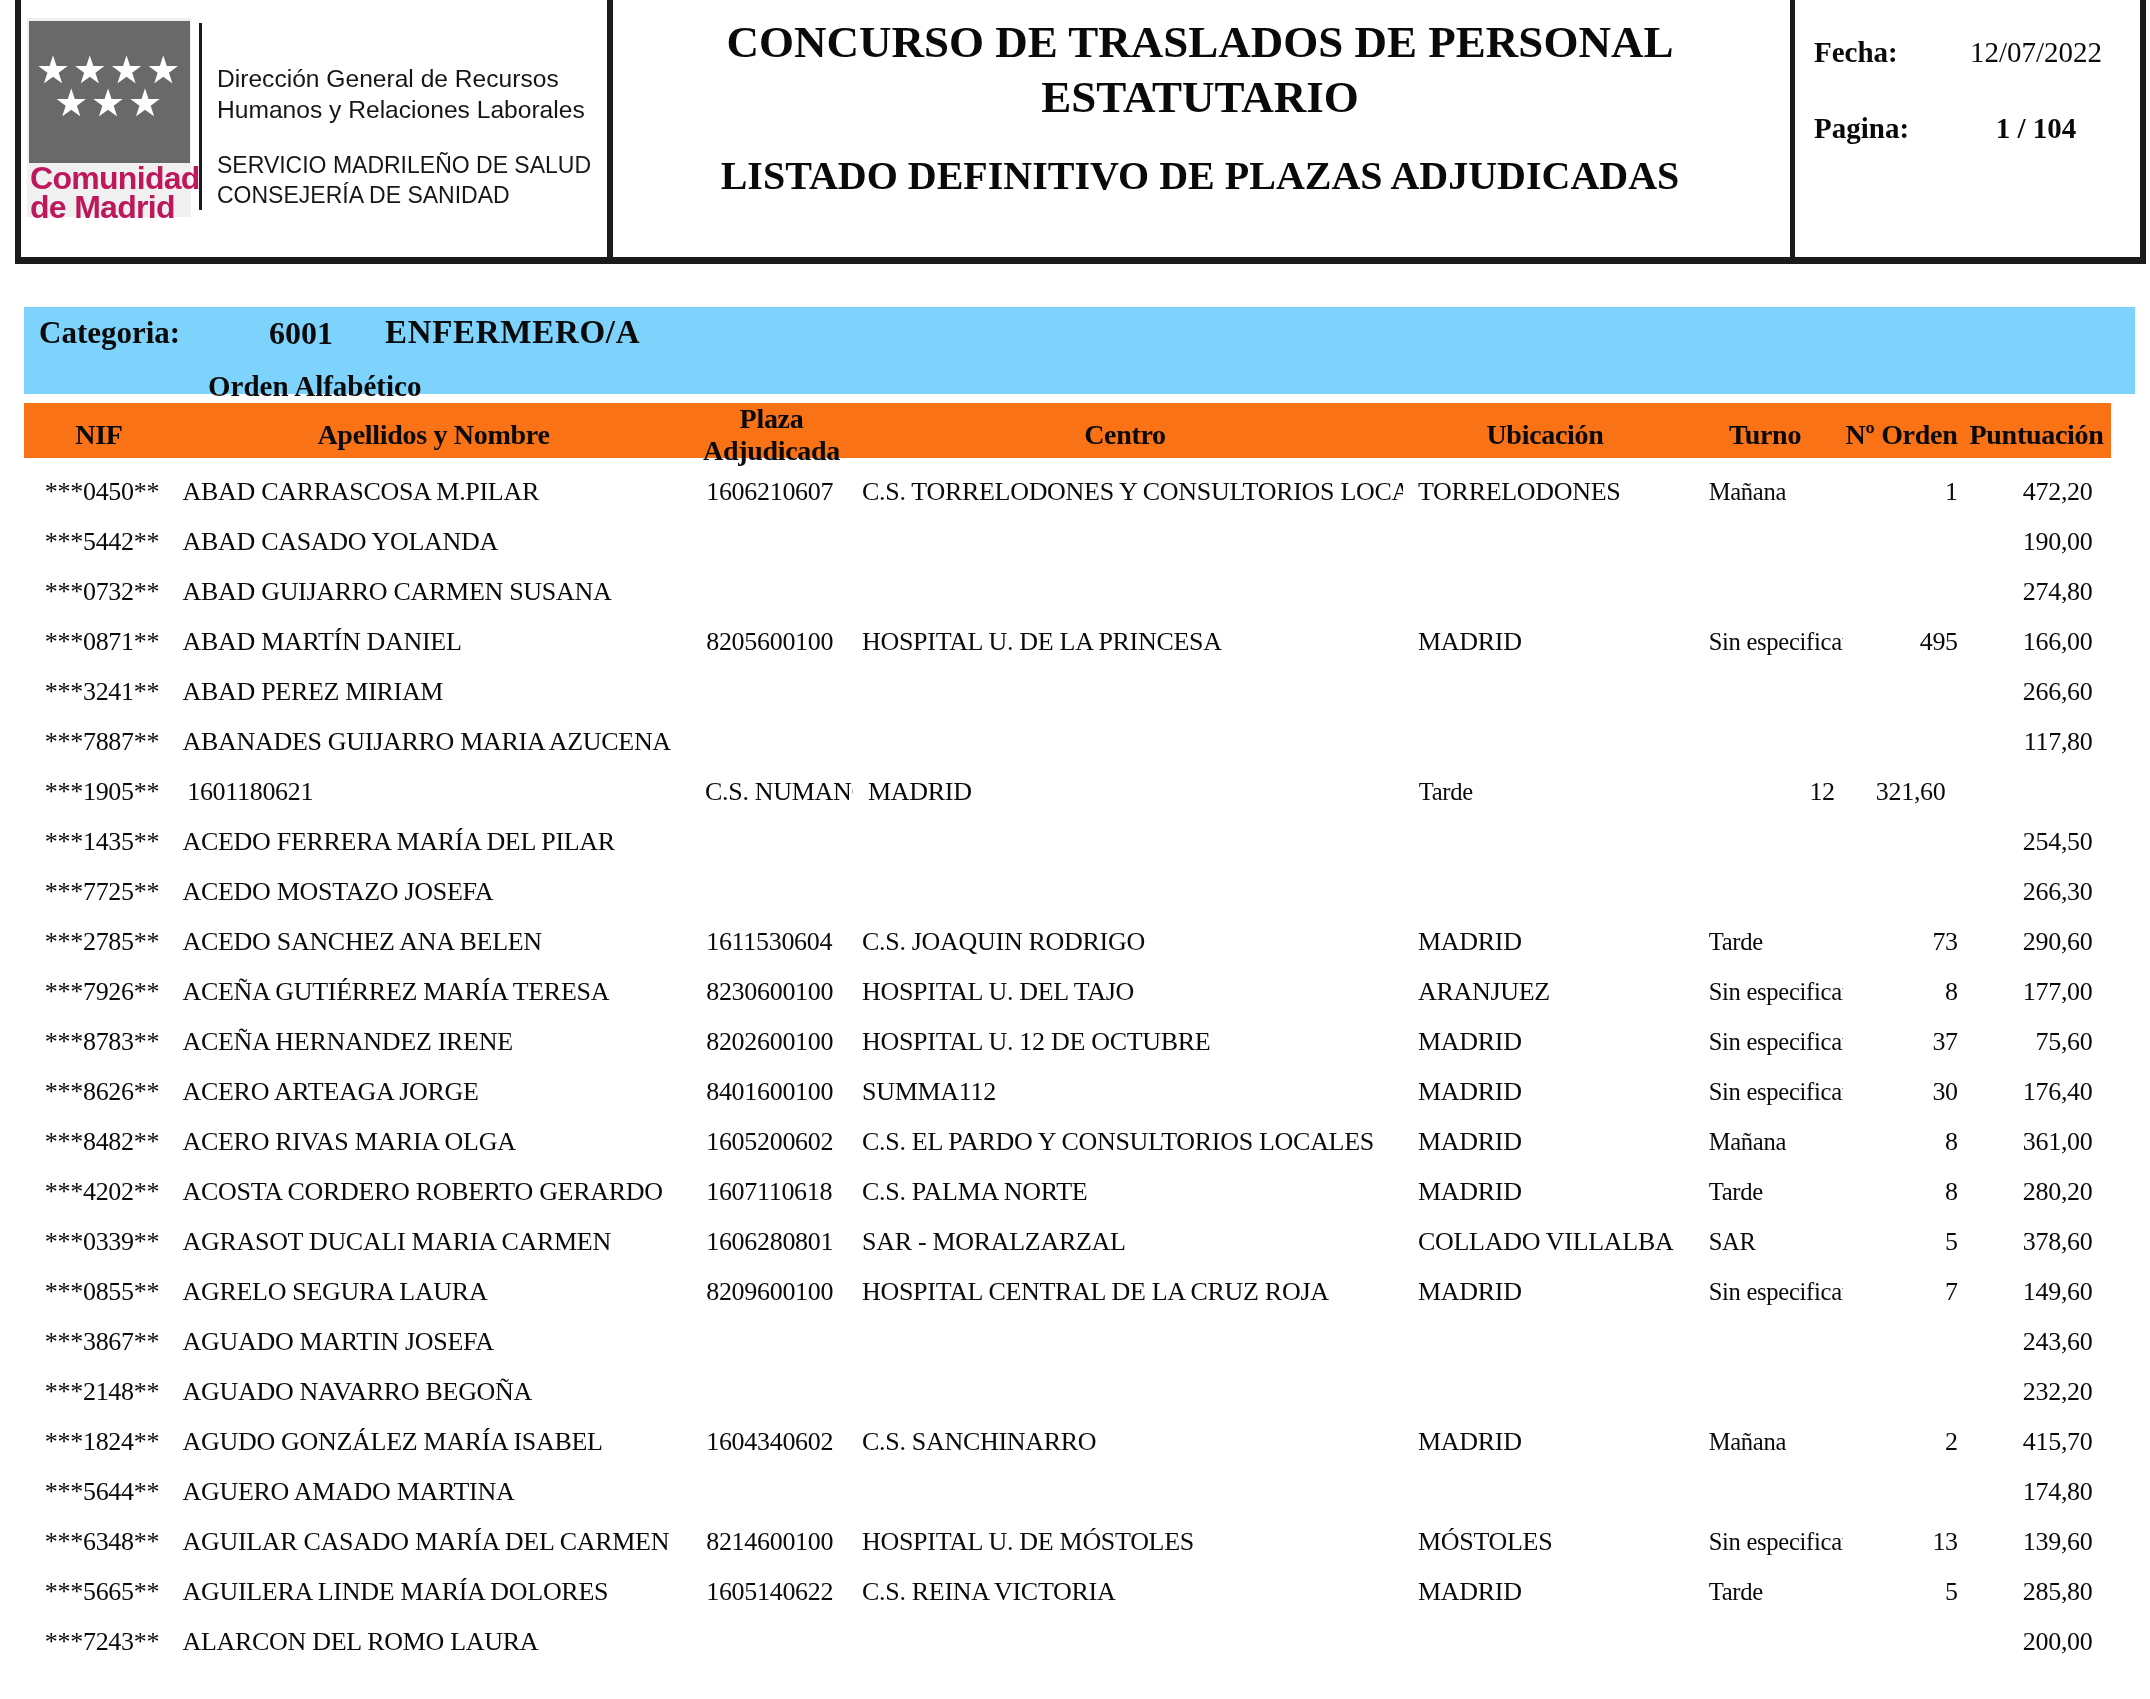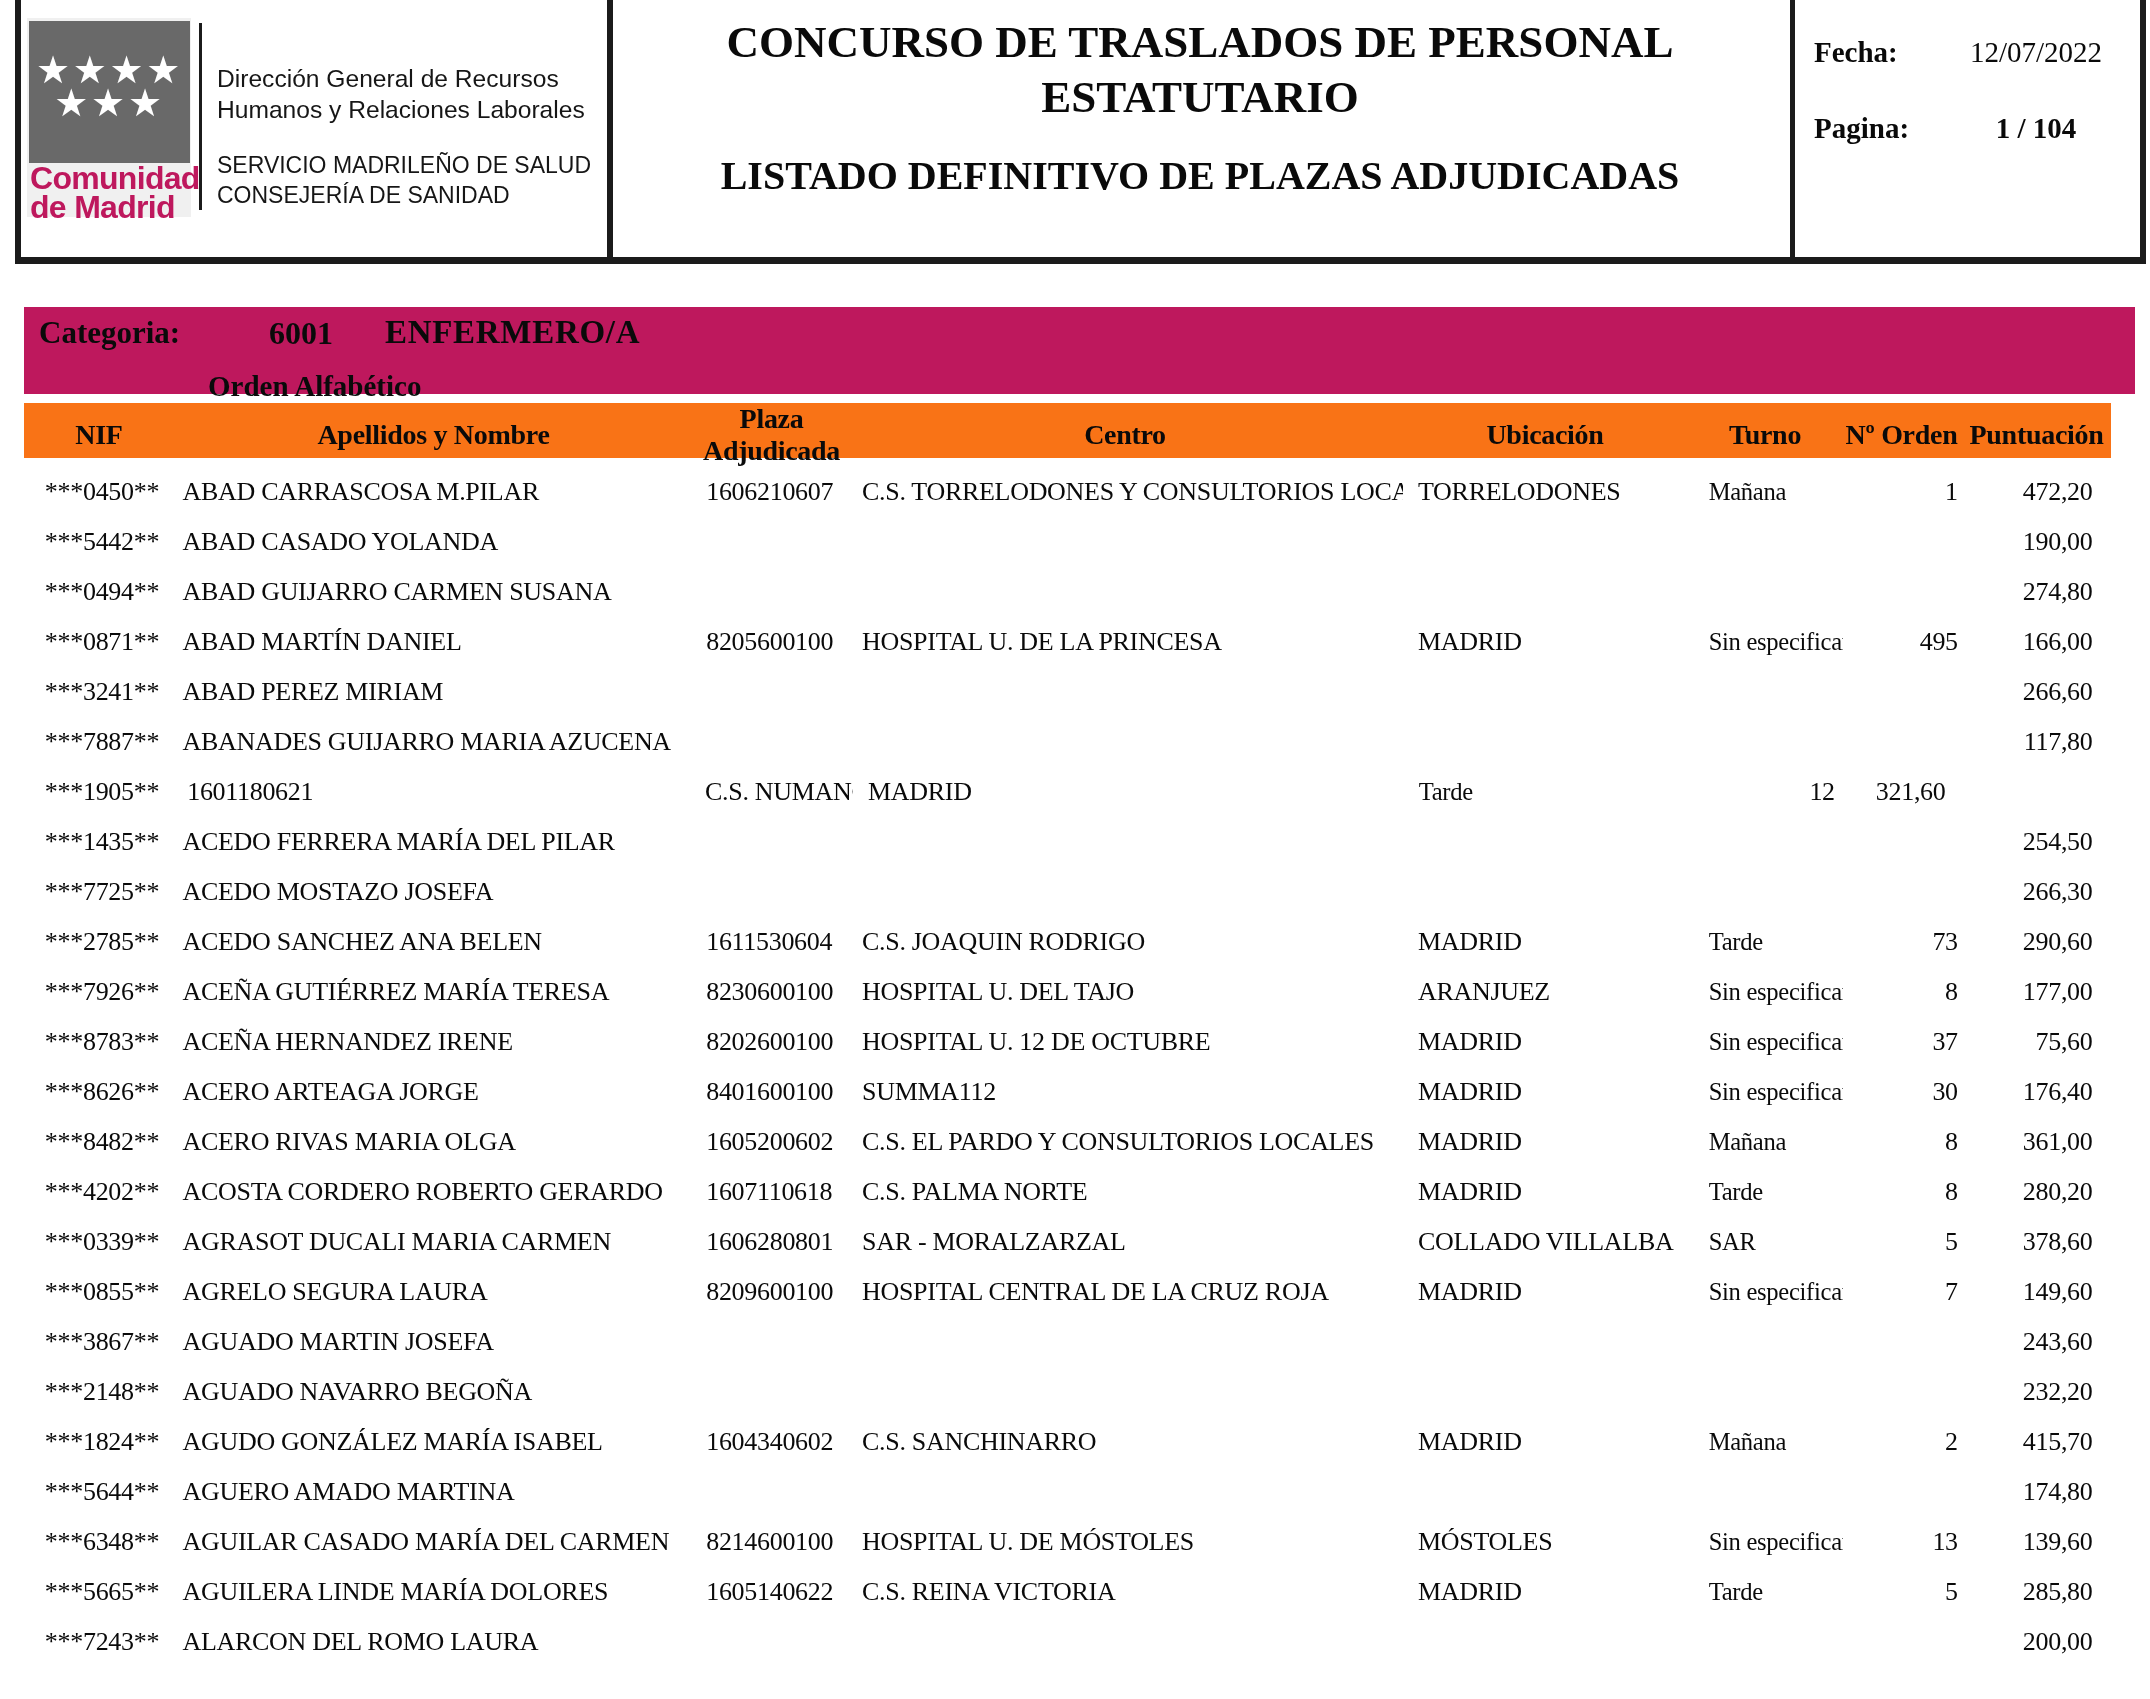--- a/index.html
+++ b/index.html
@@ -100,21 +100,21 @@
     <div class="meta-row">
       <span class="meta-label">Fecha:</span>
       <span class="meta-value">12/07/2022</span>
     </div>
     <div class="meta-row">
       <span class="meta-label">Pagina:</span>
       <span class="meta-value bold">1 /  104</span>
     </div>
   </div>
 
-  <div class="cat-band" id="cat-band" style="background: #be185d;">
+  <div class="cat-band" id="cat-band" style="background: #7dd3fc;">
     <span class="cat-line1">Categoria:</span>
     <span class="cat-code">6001</span>
     <span class="cat-name">ENFERMERO/A</span>
     <span class="cat-order">Orden Alfabético</span>
   </div>
 
   <div class="thead grid" id="thead" style="background: #f97316;">
     <div class="c">NIF</div>
     <div class="c">Apellidos y Nombre</div>
     <div class="c">Plaza Adjudicada</div>
@@ -140,21 +140,21 @@
         <div class="cell c-nif">***5442**</div>
         <div class="cell c-nombre">ABAD CASADO YOLANDA</div>
         <div class="cell c-plaza"></div>
         <div class="cell c-centro"></div>
         <div class="cell c-ubi"></div>
         <div class="cell c-turno"></div>
         <div class="cell c-orden"></div>
         <div class="cell c-punt">190,00</div>
       </div>
       <div class="trow grid">
-        <div class="cell c-nif">***0494**</div>
+        <div class="cell c-nif">***0732**</div>
         <div class="cell c-nombre">ABAD GUIJARRO CARMEN SUSANA</div>
         <div class="cell c-plaza"></div>
         <div class="cell c-centro"></div>
         <div class="cell c-ubi"></div>
         <div class="cell c-turno"></div>
         <div class="cell c-orden"></div>
         <div class="cell c-punt">274,80</div>
       </div>
       <div class="trow grid">
         <div class="cell c-nif">***0871**</div>

